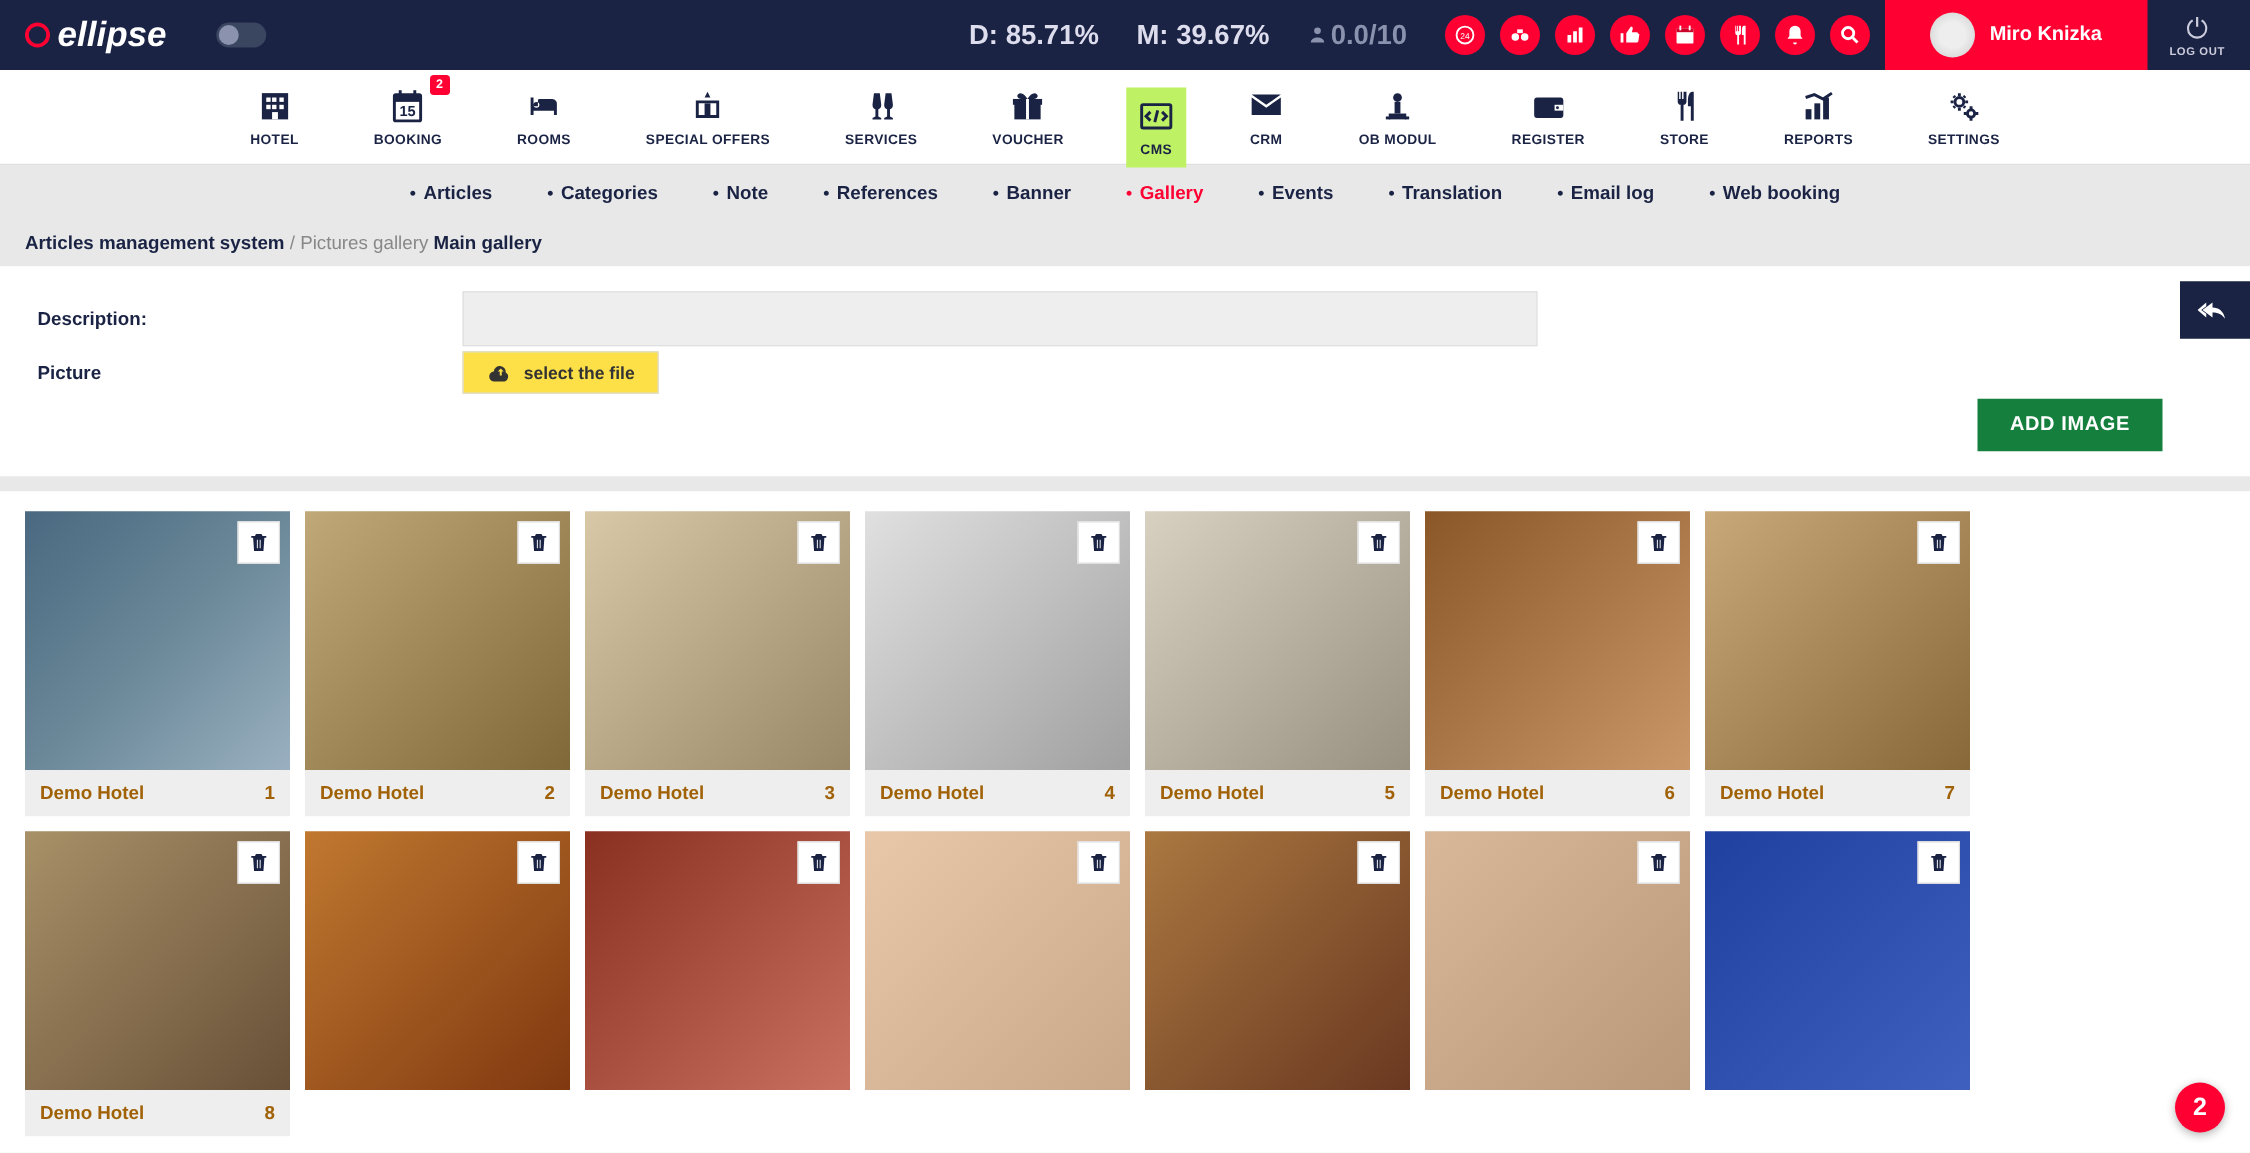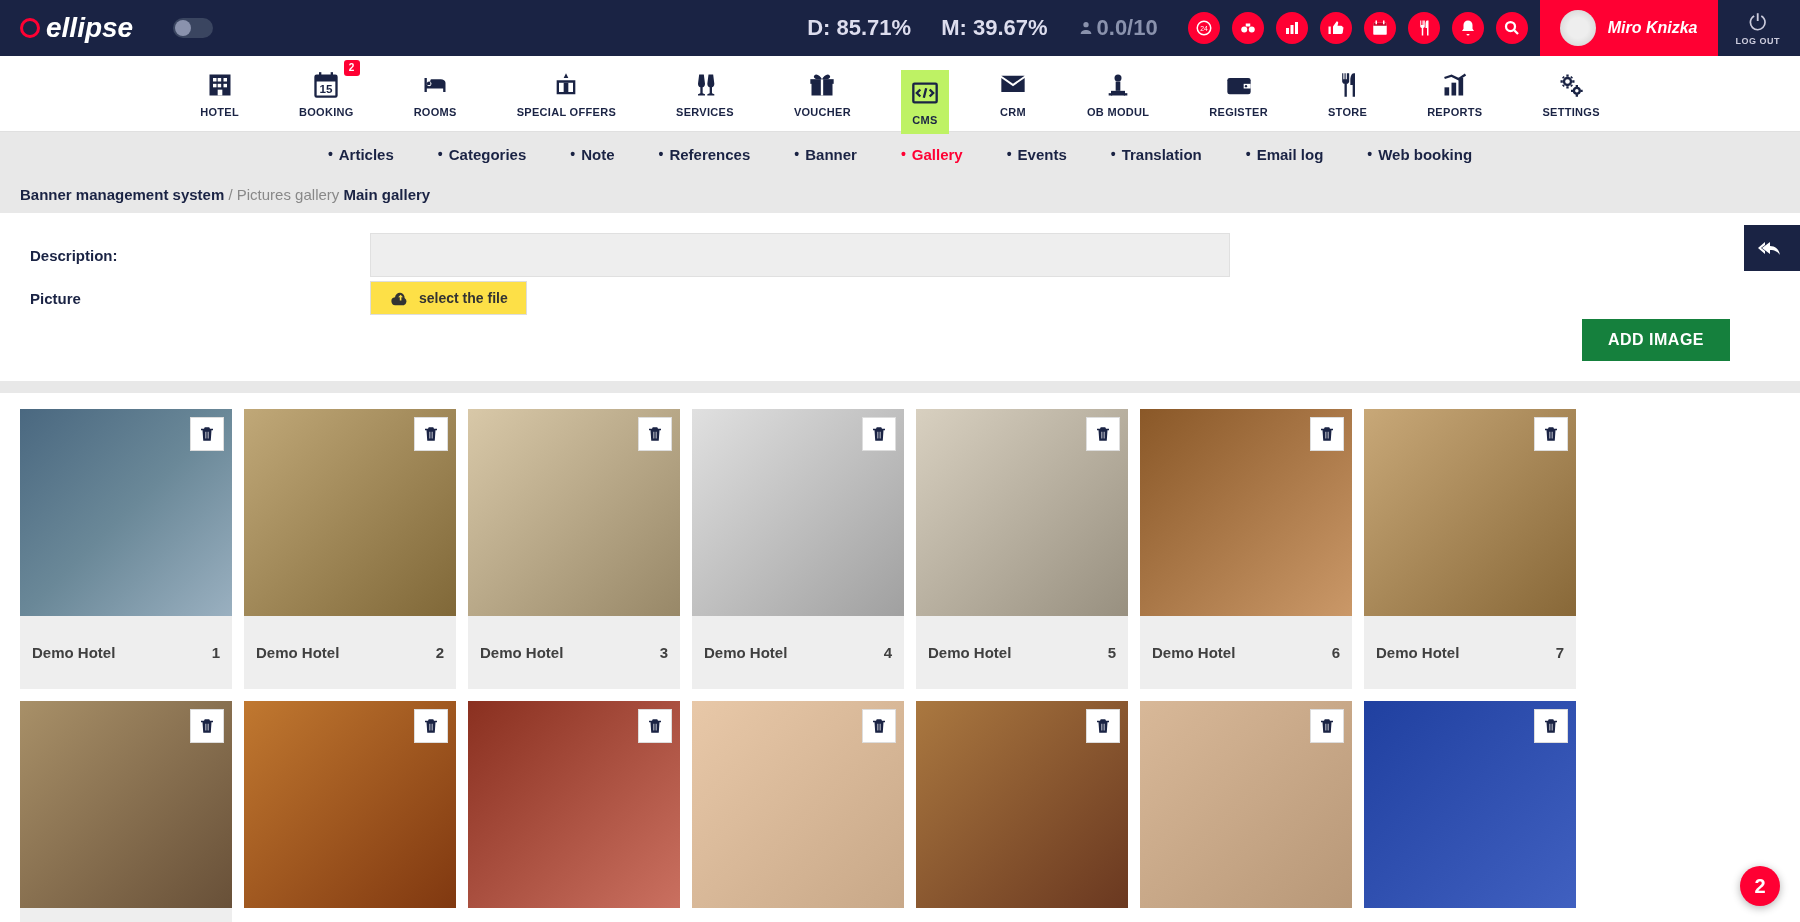--- a/index.html
+++ b/index.html
@@ -8,21 +8,21 @@
 
 .top-header { background: #1a2344; height: 56px; display: flex; align-items: center; padding: 0 20px; color: white; position: relative; }
 .logo { display: flex; align-items: center; font-size: 28px; font-style: italic; font-weight: bold; }
 .logo-circle { width: 20px; height: 20px; border: 3px solid #ff0033; border-radius: 50%; margin-right: 6px; display: inline-block; }
 .toggle-wrap { margin-left: 40px; width: 40px; height: 20px; background: #3a4560; border-radius: 10px; position: relative; cursor: pointer; }
 .toggle-knob { width: 16px; height: 16px; background: #8a92ad; border-radius: 50%; position: absolute; top: 2px; left: 2px; }
 .header-spacer { flex: 1; }
 .header-stats { display: flex; align-items: center; gap: 30px; font-size: 22px; font-weight: 600; color: #dde; }
 .header-icons { display: flex; align-items: center; gap: 12px; margin-left: 30px; }
 .icon-circle { width: 32px; height: 32px; background: #ff0033; border-radius: 50%; display: flex; align-items: center; justify-content: center; color: white; font-size: 14px; cursor: pointer; }
-.user-box { display: flex; align-items: center; background: #ff0033; height: 56px; padding: 0 20px; margin-left: 12px; gap: 12px; cursor: pointer; font-style: italic; }
+.user-box { display: flex; align-items: center; background: #ff0033; height: 56px; padding: 0 36px; margin-left: 12px; gap: 12px; cursor: pointer; }
 .avatar { width: 36px; height: 36px; border-radius: 50%; background: #dde; background: radial-gradient(circle, #eee 40%, #ccc 100%); }
 .user-name { font-weight: 700; color: white; font-size: 16px; }
 .logout { display: flex; flex-direction: column; align-items: center; margin-left: 18px; cursor: pointer; color: #ccd; }
 .logout-icon { font-size: 22px; }
 .logout-label { font-size: 9px; font-weight: 600; letter-spacing: 0.5px; }
 
 
 .main-nav { background: white; height: 76px; display: flex; justify-content: center; align-items: center; gap: 40px; border-bottom: 1px solid #e0e0e0; }
 .nav-item { display: flex; flex-direction: column; align-items: center; gap: 6px; cursor: pointer; color: #1a2344; position: relative; padding: 8px 10px; }
 .nav-item.active { background: #bef264; margin-top: 16px; }
@@ -64,21 +64,21 @@
 .gallery-img.room6 { background: linear-gradient(135deg, #8a5828 0%, #aa7848 50%, #ca9868 100%); }
 .gallery-img.room7 { background: linear-gradient(135deg, #c8a878 0%, #a88858 50%, #886838 100%); }
 .gallery-img.room8 { background: linear-gradient(135deg, #a89068 0%, #887050 50%, #685038 100%); }
 .gallery-img.food { background: linear-gradient(135deg, #c07830 0%, #a05820 50%, #803810 100%); }
 .gallery-img.spa1 { background: linear-gradient(135deg, #8a3020 0%, #aa5040 50%, #ca7060 100%); }
 .gallery-img.spa2 { background: linear-gradient(135deg, #e8c8a8 0%, #d8b898 50%, #c8a888 100%); }
 .gallery-img.sauna { background: linear-gradient(135deg, #aa7840 0%, #8a5830 50%, #6a3820 100%); }
 .gallery-img.massage { background: linear-gradient(135deg, #d8b898 0%, #c8a888 50%, #b89878 100%); }
 .gallery-img.bowling { background: linear-gradient(135deg, #2040a0 0%, #3050b0 50%, #4060c0 100%); }
 .delete-btn { position: absolute; top: 8px; right: 8px; width: 34px; height: 34px; background: white; border: 1px solid #ddd; display: flex; align-items: center; justify-content: center; cursor: pointer; font-size: 18px; color: #1a2344; }
-.gallery-caption { background: #eee; padding: 28px 12px; display: flex; justify-content: space-between; align-items: center; font-size: 15px; font-weight: 700; color: #404040; }
+.gallery-caption { background: #eee; padding: 10px 12px; display: flex; justify-content: space-between; align-items: center; font-size: 15px; font-weight: 700; color: #a16207; }
 
 
 .float-badge { position: absolute; bottom: 16px; right: 20px; width: 40px; height: 40px; background: #ff0033; color: white; border-radius: 50%; display: flex; align-items: center; justify-content: center; font-size: 20px; font-weight: 700; cursor: pointer; box-shadow: 0 2px 8px rgba(0,0,0,0.3); }
 
 svg { display: block; }
 </style>
 </head>
 <body>
 
 <div class="top-header">
@@ -305,21 +305,21 @@
     <div class="sub-nav-item">References</div>
     <div class="sub-nav-item">Banner</div>
     <div class="sub-nav-item active">Gallery</div>
     <div class="sub-nav-item">Events</div>
     <div class="sub-nav-item">Translation</div>
     <div class="sub-nav-item">Email log</div>
     <div class="sub-nav-item">Web booking</div>
   </div>
 
 <div class="breadcrumb">
-  <strong>Banner management system</strong>
+  <strong>Articles management system</strong>
   <span class="faded"> / </span>
   <span class="faded">Pictures gallery</span>
   <span> </span>
   <strong>Main gallery</strong>
 </div>
 
 <div class="content">
   <div class="back-btn">
     <svg width="28" height="20" viewBox="0 0 28 20" fill="white">
         <path d="M12 4L4 10l8 6v-4c5 0 8 2 10 5-1-6-5-9-10-9V4zm-5 0L0 10l7 6v-3L3 10l4-3V4z"></path>

